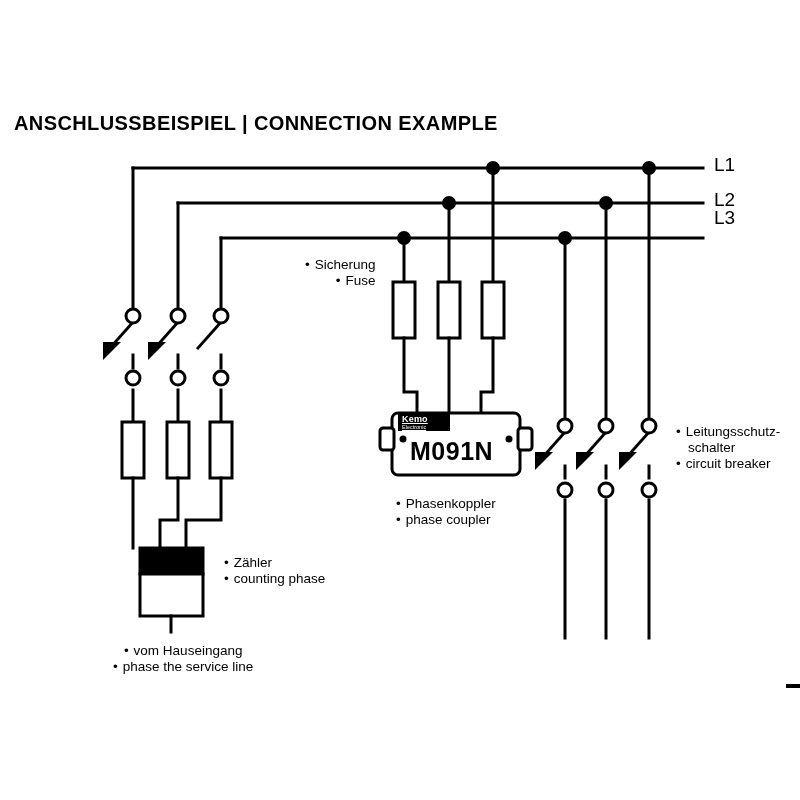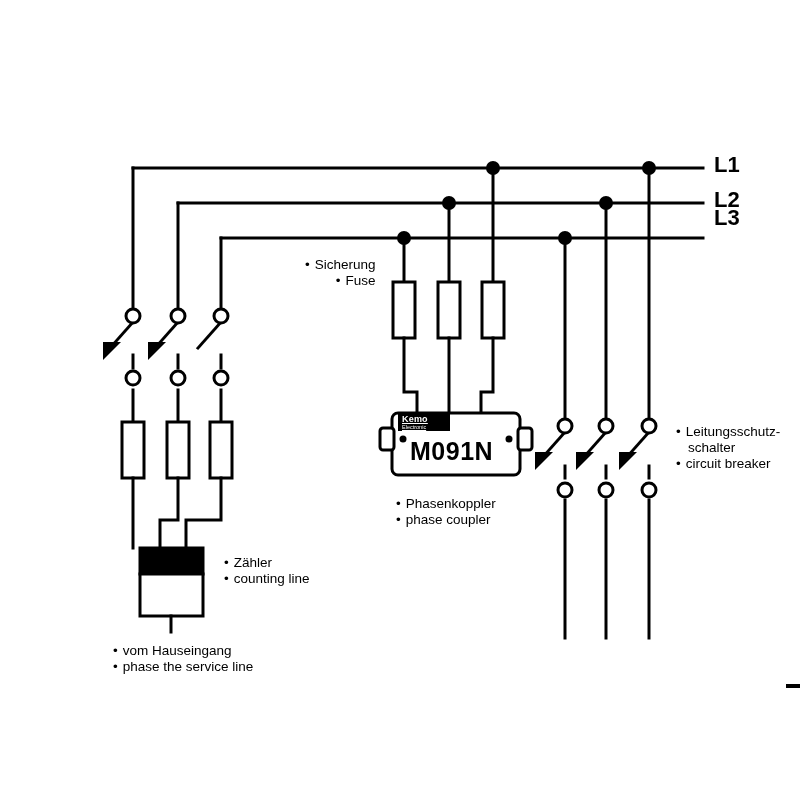--- a/index.html
+++ b/index.html
@@ -36,22 +36,22 @@
     width: 800px;
     height: 800px;
   }
   .lbl {
     position: absolute;
     font-size: 13.5px;
     line-height: 16px;
     white-space: nowrap;
   }
   .lbl.bold {
-    font-weight: bold;
-    font-size: 22px;
+    font-weight: normal;
+    font-size: 19px;
   }
   .lbl .b::before {
     content: "\2022";
     margin-right: 5px;
   }
   .devname {
     position: absolute;
     font-size: 25px;
     font-weight: bold;
     letter-spacing: 0.5px;
@@ -70,20 +70,21 @@
     font-weight: normal;
     line-height: 6px;
     letter-spacing: 0;
   }
 </style>
 </head>
 <body>
 
 <div id="root">
 
+  <div class="title">ANSCHLUSSBEISPIEL | CONNECTION EXAMPLE</div>
 
   <svg class="diagram" viewBox="0 0 800 800">
     <g stroke="#000" stroke-width="3" fill="none" stroke-linecap="square">
 
       <line x1="133" y1="168" x2="703" y2="168"></line>
       <line x1="178" y1="203" x2="703" y2="203"></line>
       <line x1="221" y1="238" x2="703" y2="238"></line>
 
       <line x1="133" y1="168" x2="133" y2="310"></line>
       <line x1="178" y1="203" x2="178" y2="310"></line>
@@ -200,24 +201,24 @@
 
   <div class="lbl" style="left:305px; top:257px;text-align:right;">
     <div class="b">Sicherung</div>
     <div class="b">Fuse</div>
   </div>
 
 
 
   <div class="lbl" style="left:224px; top:555px;">
     <div class="b">Zähler</div>
-    <div class="b">counting line</div>
-  </div>
-
-  <div class="lbl" style="left:113px; top:643px;">
+    <div class="b">counting phase</div>
+  </div>
+
+  <div class="lbl" style="left:113px; top:643px;text-align:center;">
     <div class="b">vom Hauseingang</div>
     <div class="b">phase the service line</div>
   </div>
 
   <div class="lbl" style="left:396px; top:496px;">
     <div class="b">Phasenkoppler</div>
     <div class="b">phase coupler</div>
   </div>
 
   <div class="lbl" style="left:676px; top:424px;">

